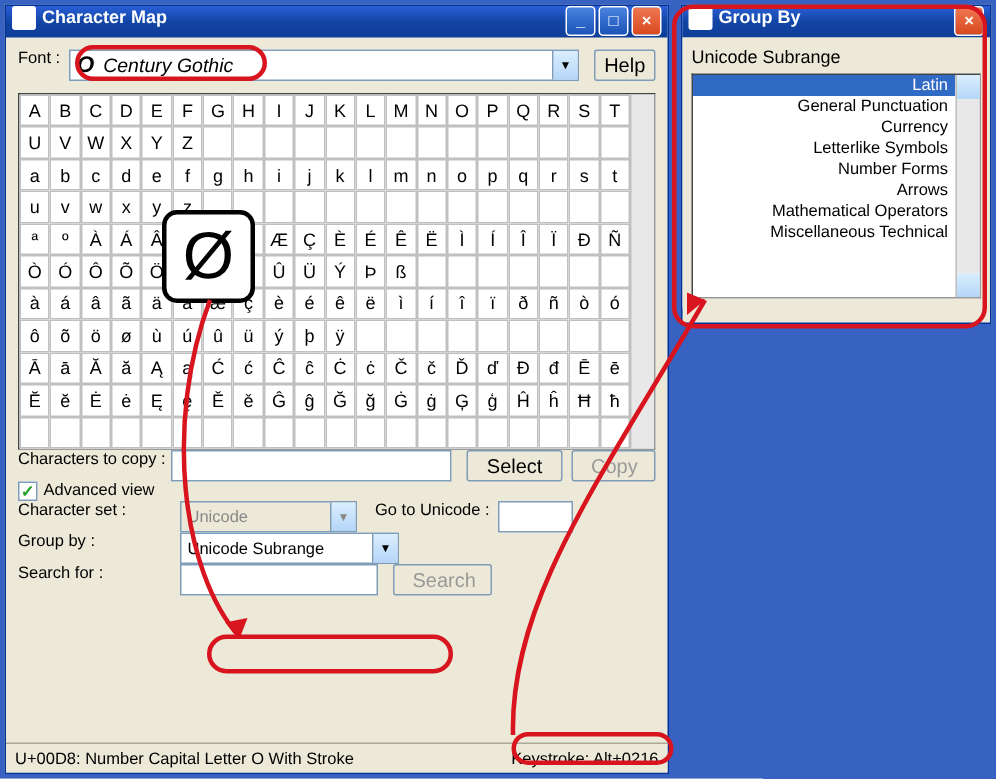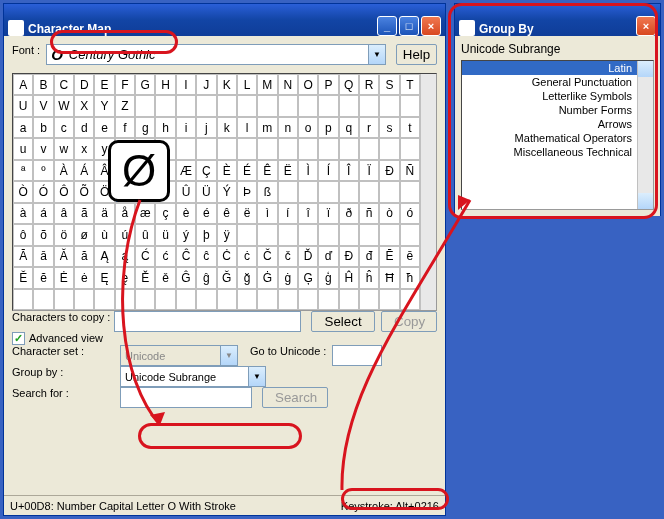--- a/index.html
+++ b/index.html
@@ -1,19 +1,19 @@
 <!DOCTYPE html>
 <html><head>
 <meta charset="utf-8">
 <style>
 * { box-sizing: border-box; margin: 0; padding: 0; }
 body { font-family: Tahoma, sans-serif; font-size: 11px; background: #3862c2; position: relative; width: 664px; height: 519px; overflow: hidden; }
 
 .window { position: absolute; background: #ece9d8; border: 1px solid #003399; }
-.titlebar { height: 32px; background: linear-gradient(to bottom, #2a5fd8 0%, #1245a5 50%, #0f3d98 100%); color: #fff; display: flex; align-items: flex-end; padding: 0 4px; font-weight: bold; font-size: 12px; }
+.titlebar { height: 21px; background: linear-gradient(to bottom, #2a5fd8 0%, #1245a5 50%, #0f3d98 100%); color: #fff; display: flex; align-items: flex-start; padding: 0 4px; font-weight: bold; font-size: 12px; }
 .titlebar-icon { width: 16px; height: 16px; margin-right: 4px; background: #fff; border-radius: 2px; }
 .titlebar-text { flex: 1; }
 .titlebar-btn { width: 20px; height: 20px; margin-left: 2px; border: 1px solid #fff; border-radius: 3px; display: flex; align-items: center; justify-content: center; font-weight: bold; font-size: 11px; cursor: pointer; color: #fff; }
 .min-btn, .max-btn { background: linear-gradient(to bottom,#4a82e0,#1c54b8); }
 .close-btn { background: linear-gradient(to bottom,#f07850,#d84820); }
 
 .main-window { top: 3px; left: 3px; width: 443px; height: 513px; }
 .main-body { padding: 8px; }
 
 .font-row { display: flex; align-items: flex-start; margin-bottom: 8px; }
@@ -357,20 +357,21 @@
     <div class="titlebar-icon"></div>
     <div class="titlebar-text">Group By</div>
     <div class="titlebar-btn close-btn">×</div>
   </div>
   <div class="group-body">
     <div class="group-title">Unicode Subrange</div>
     <div class="listbox">
       <div class="listitems" id="listitems">
           <div class="listitem sel">Latin</div>
           <div class="listitem">General Punctuation</div>
+          <div class="listitem">Currency</div>
           <div class="listitem">Letterlike Symbols</div>
           <div class="listitem">Number Forms</div>
           <div class="listitem">Arrows</div>
           <div class="listitem">Mathematical Operators</div>
           <div class="listitem">Miscellaneous Technical</div>
         </div>
       <div class="vscroll"></div>
     </div>
   </div>
 </div>

